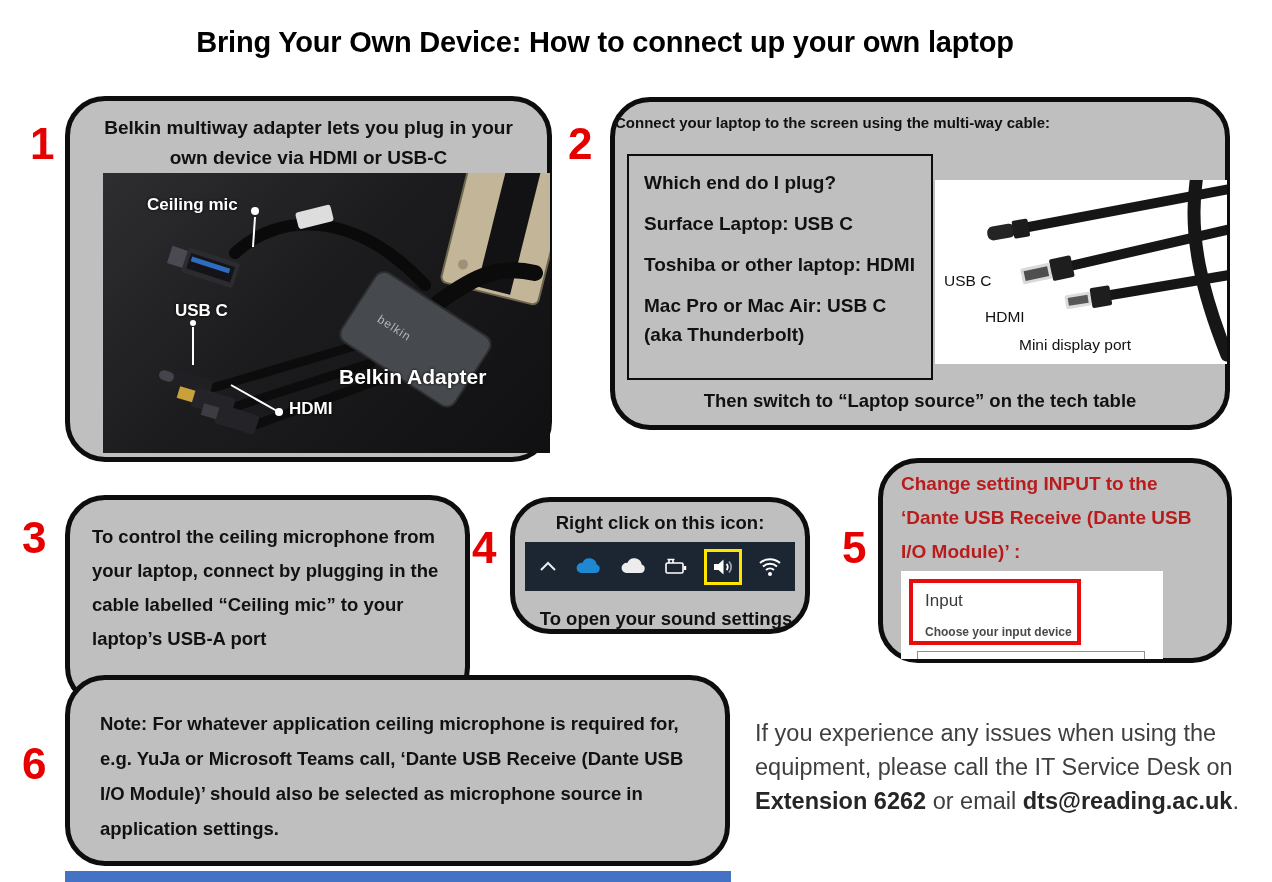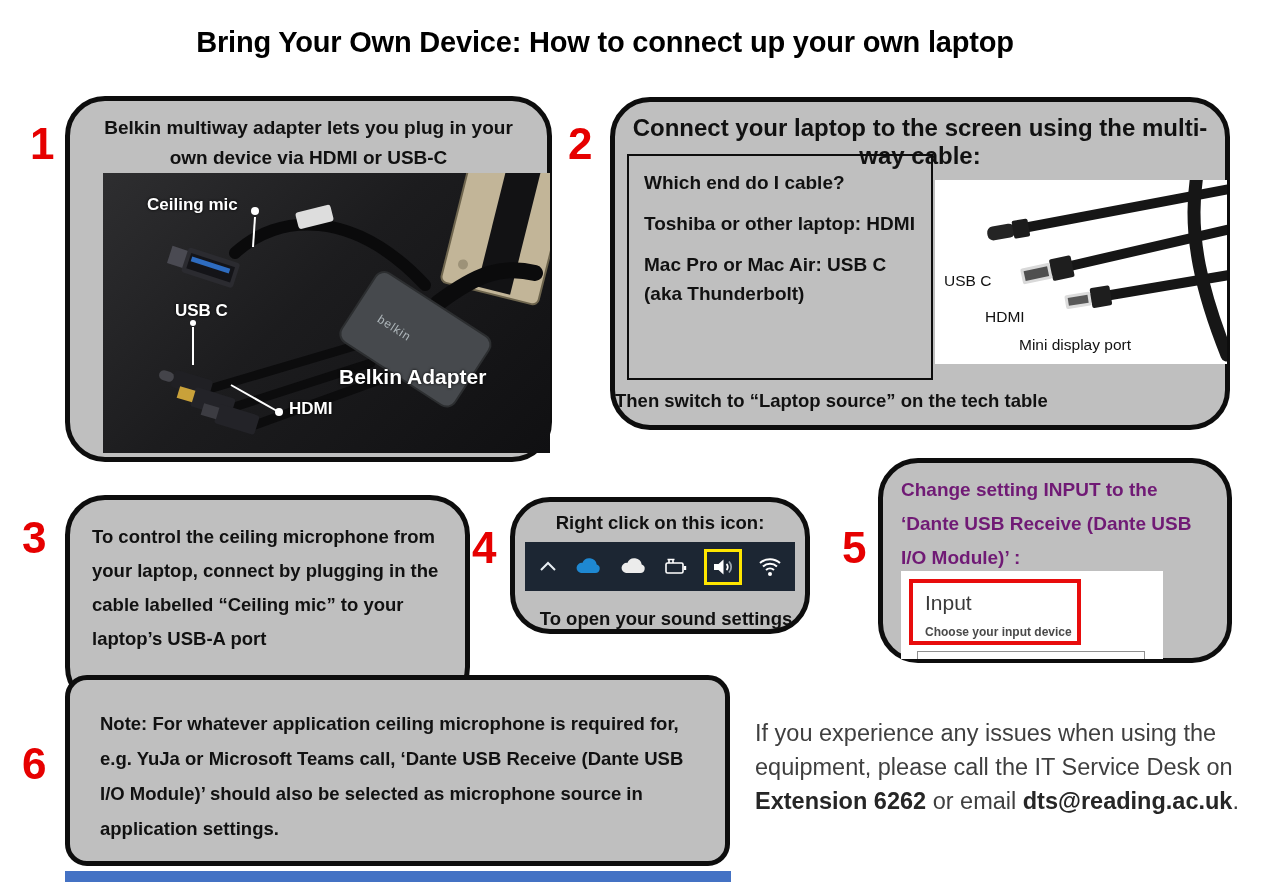--- a/index.html
+++ b/index.html
@@ -17,74 +17,74 @@
   .n4 { left:472px; top:526px; }
   .n5 { left:842px; top:526px; }
   .n6 { left:22px;  top:742px; }
 
   .box { position:absolute; background:#bfbfbf; border:5px solid #0d0d0d; border-radius:40px; }
   .box1 { left:65px;  top:96px;  width:487px; height:366px;text-decoration:underline; }
   .box2 { left:610px; top:97px;  width:620px; height:333px; }
   .box3 { left:65px;  top:495px; width:405px; height:212px; }
   .box4 { left:510px; top:497px; width:300px; height:137px; }
   .box5 { left:878px; top:458px; width:354px; height:205px; }
-  .box6 { left:65px;  top:675px; width:665px; height:191px;border-radius:22px; }
+  .box6 { left:65px;  top:675px; width:665px; height:191px; }
 
   
   .box1-text { position:absolute; left:0; right:0; top:12px; text-align:center;
                font-size:19px; line-height:30px; font-weight:bold; color:#111;
                padding:0 18px; }
   .photo1 { position:absolute; left:33px; top:72px; width:447px; height:280px;
             background:linear-gradient(135deg,#2e2e30 0%,#1c1c1e 45%,#101012 100%);
             overflow:hidden; }
   .photo1 svg { position:absolute; left:0; top:0; }
   .ph-label { position:absolute; color:#fff; font-weight:bold; font-size:17px; text-shadow:0 0 3px #000; }
   .lbl-ceiling { left:44px;  top:22px;text-align:center; }
   .lbl-usbc    { left:72px;  top:128px; }
   .lbl-hdmi    { left:186px; top:226px; }
   .lbl-adapter { left:236px; top:192px; font-size:21px; }
 
   
-  .box2-head { position:absolute; left:0; right:0; top:12px; text-align:center;
-               font-size:24px; font-weight:bold; color:#111; }
+  .box2-head { position:absolute; left:0; right:0; top:12px; 
+               font-size:15px; font-weight:bold; color:#111; }
   .which-end { position:absolute; left:12px; top:52px; width:306px; height:226px;
                border:2px solid #0d0d0d; padding:12px 15px; }
   .we-title, .we-line { font-size:19px; font-weight:bold; color:#111; line-height:29px; margin-bottom:12px; }
   .cable-img { position:absolute; left:320px; top:78px; width:292px; height:184px; background:#fff; overflow:hidden; }
   .cb-label { position:absolute; font-size:15.5px; color:#111; }
   .cb-usbc { left:9px;  top:92px; }
   .cb-hdmi { left:50px; top:128px; }
   .cb-mdp  { left:84px; top:156px; }
-  .box2-foot { position:absolute; left:0; right:0; top:288px; 
+  .box2-foot { position:absolute; left:0; right:0; top:288px; text-align:center;
                font-size:18.5px; font-weight:bold; color:#111; }
 
   
   .box3-text { position:absolute; left:22px; top:20px; width:380px;
                font-size:18.5px; font-weight:bold; color:#111; line-height:34px; }
 
   
   .box4-head { position:absolute; left:0; right:0; top:10px; text-align:center;
                font-size:18.5px; font-weight:bold; color:#111; }
   .taskbar { position:absolute; left:10px; top:40px; width:270px; height:49px;
              background:#1c2633; display:flex; align-items:center;
              justify-content:space-between; padding:0 12px; }
   .tb-ic { display:flex; align-items:center; justify-content:center; }
   .yellow-box { border:3px solid #ffe600; width:38px; height:36px;
                 display:flex; align-items:center; justify-content:center; }
   .box4-foot { position:absolute; left:12px; right:0; top:106px; text-align:center;
                font-size:18.5px; font-weight:bold; color:#111; }
 
   
-  .box5-text { position:absolute; left:18px; top:10px; width:312px;
-               font-size:19px; font-weight:bold; color:#701a75; line-height:34px; }
+  .box5-text { position:absolute; left:18px; top:4px; width:312px;
+               font-size:19px; font-weight:bold; color:#b91c1c; line-height:34px; }
   .s5-shot { position:absolute; left:18px; top:108px; width:262px; height:88px;
              background:#fff; overflow:hidden; }
   .s5-red { position:absolute; left:8px; top:8px; width:172px; height:66px;
             border:4px solid #e80c0c; }
-  .s5-input  { position:absolute; left:12px; top:8px;  font-size:21px; color:#3a3a3a; }
+  .s5-input  { position:absolute; left:12px; top:8px;  font-size:17px; color:#3a3a3a; }
   .s5-choose { position:absolute; left:12px; top:42px; font-size:12px; color:#4a4a4a;font-weight:bold; }
   .s5-dropdown { position:absolute; left:16px; top:80px; width:228px; height:12px;
                  border:1px solid #8f8f8f; background:#fdfdfd; }
 
   
   .box6-text { position:absolute; left:30px; top:26px; width:598px;
                font-size:18.5px; font-weight:bold; color:#111; line-height:35px; }
 
   
   .contact { position:absolute; left:755px; top:716px; width:515px;
@@ -170,21 +170,22 @@
       <span class="ph-label lbl-ceiling">Ceiling mic</span>
       <span class="ph-label lbl-usbc">USB C</span>
       <span class="ph-label lbl-hdmi">HDMI</span>
       <span class="ph-label lbl-adapter">Belkin Adapter</span>
     </div>
   </section>
 
   <section class="box box2">
     <p class="box2-head">Connect your laptop to the screen using the multi-way cable:</p>
     <div class="which-end">
-      <p class="we-title">Which end do I cable?</p>
+      <p class="we-title">Which end do I plug?</p>
+      <p class="we-line">Surface Laptop: USB C</p>
       <p class="we-line">Toshiba or other laptop: HDMI</p>
       <p class="we-line">Mac Pro or Mac Air: USB C (aka Thunderbolt)</p>
     </div>
     <div class="cable-img">
       <svg width="292" height="184" viewBox="0 0 292 184">
         <rect x="0" y="0" width="292" height="184" fill="#ffffff"></rect>
         <g stroke="#161616" stroke-linecap="round" fill="none">
           <path d="M78 50 L300 8" stroke-width="10"></path>
           <path d="M118 90 L300 48" stroke-width="10"></path>
           <path d="M158 118 L300 94" stroke-width="10"></path>

